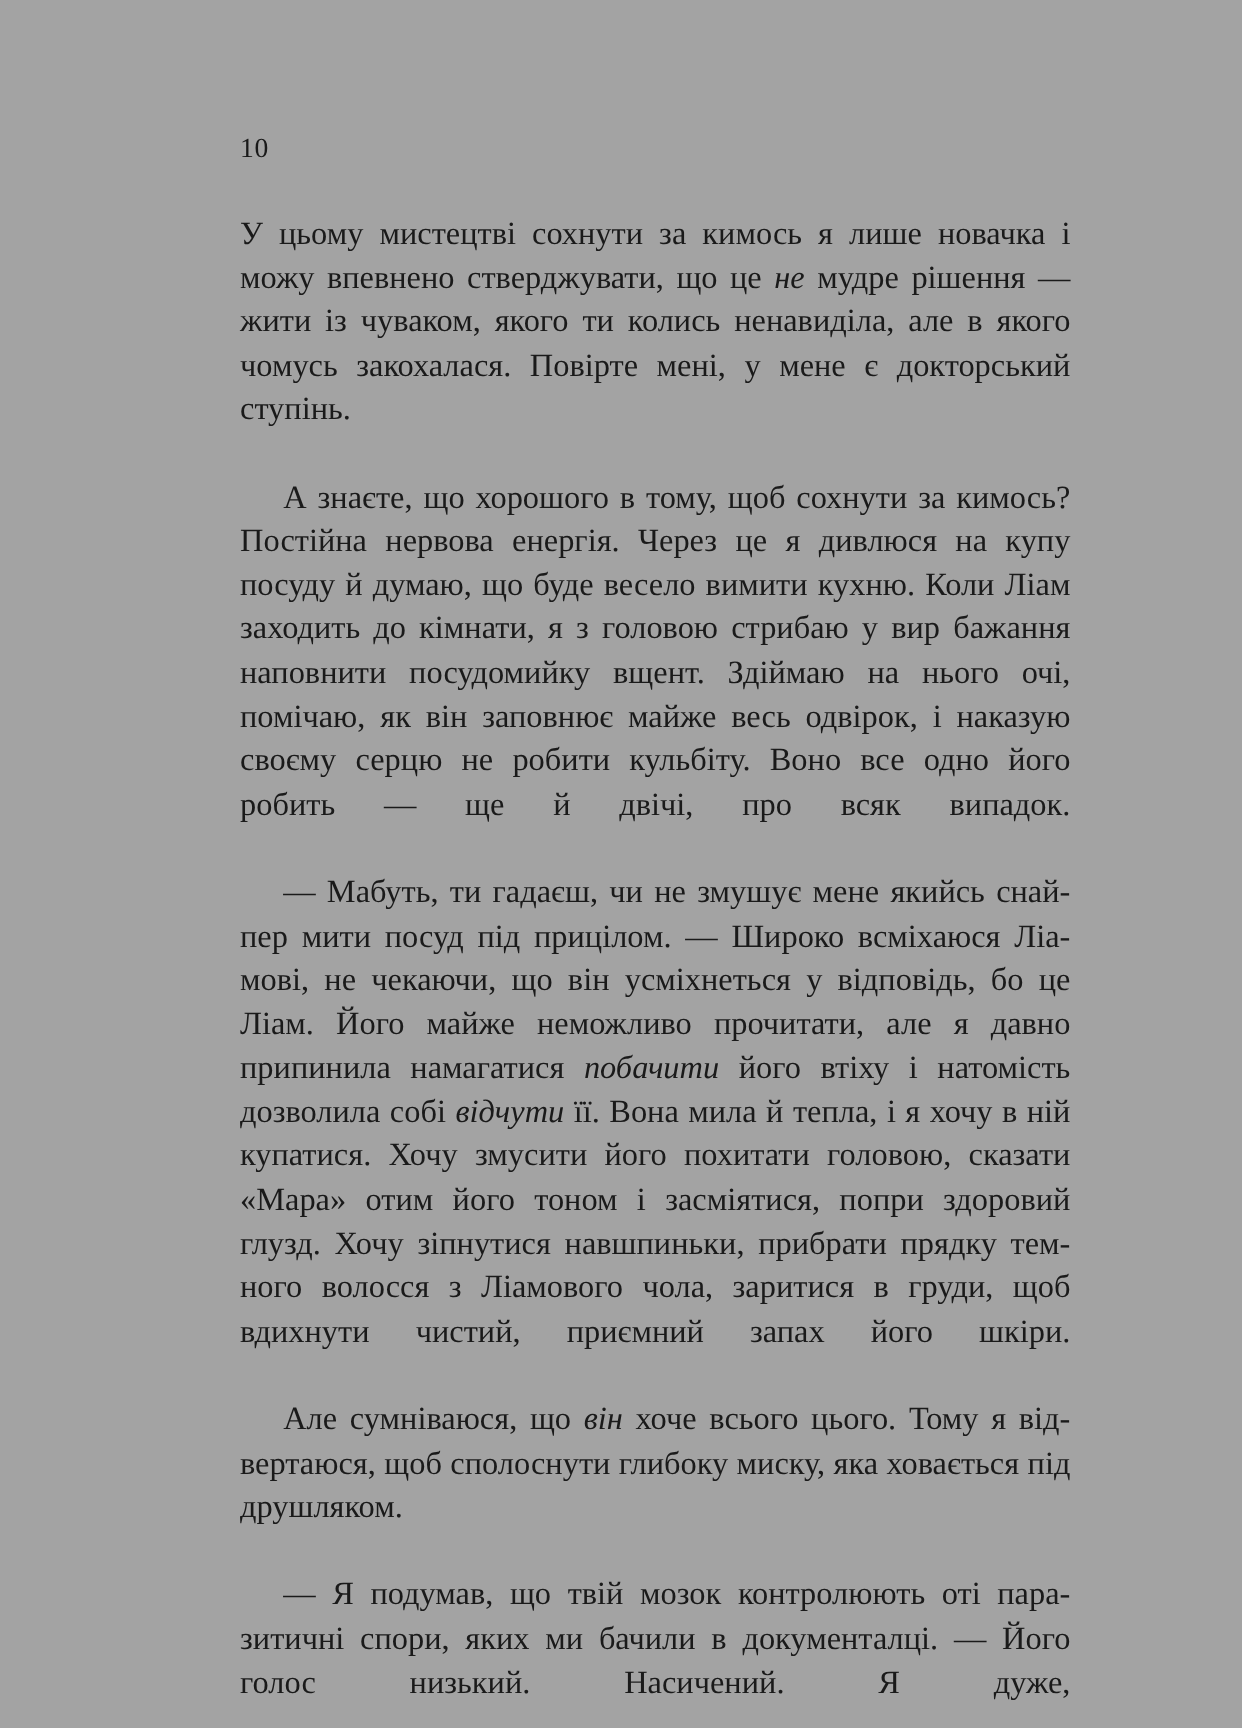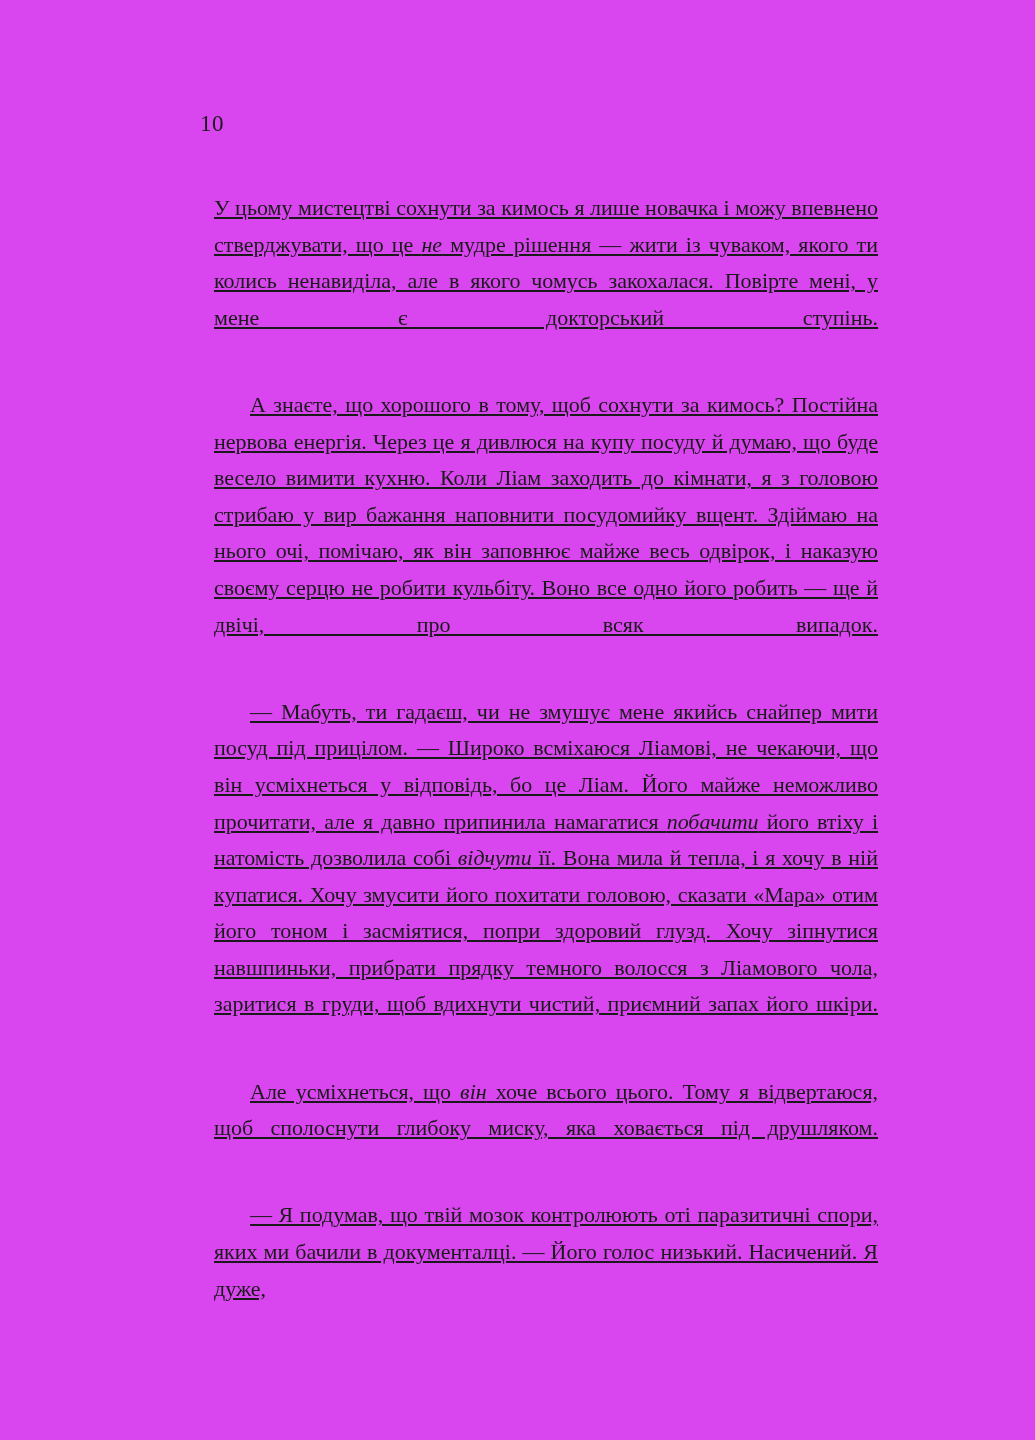--- a/index.html
+++ b/index.html
@@ -14,21 +14,21 @@
     overflow: hidden;
     font-family: "Liberation Serif", "DejaVu Serif", serif;
     color: #1a1a1a;
     -webkit-font-smoothing: antialiased;
   }
 
   .page {
     position: relative;
     width: 1035px;
     height: 1440px;
-    background: #d946ef;
+    background: #a3a3a3;
     box-sizing: border-box;
   }
 
   
   .folio {
     position: absolute;
     left: 200px;
     top: 112px;
     font-size: 23px;
     line-height: 1;
@@ -38,30 +38,29 @@
 
   
   .textblock {
     position: absolute;
     left: 200px;
     top: 176px;
     width: 692px;
   }
 
   p.para {
-    margin: 14px;
-    font-size: 22px;
+    margin: 0;
+    font-size: 27px;
     line-height: 36.6px;
     text-align: justify;
     text-justify: inter-word;
     hyphens: manual;
     -webkit-hyphens: manual;
     text-indent: 0;
     word-spacing: -0.1px;
-    text-decoration: underline;
   }
 
   p.para.indent {
     text-indent: 36px;
   }
 
   
   p.para::after {
     content: "";
     display: inline-block;
@@ -76,17 +75,17 @@
 <body>
 
 <div class="page">
 
   <div class="folio">10</div>
 
   <div class="textblock">
       <p class="para"><span>У цьому мистецтві сохнути за кимось я лише новачка і можу впевнено стверджувати, що це </span><em>не</em><span> мудре рішення — жити із чуваком, якого ти колись ненавиділа, але в яко­го чомусь закохалася. Повірте мені, у мене є доктор­ський ступінь.</span></p>
       <p class="para indent"><span>А знаєте, що хорошого в тому, щоб сохнути за кимось? Постійна нервова енергія. Через це я дивлюся на купу посуду й думаю, що буде весело вимити кухню. Коли Ліам заходить до кімнати, я з головою стрибаю у вир ба­жання наповнити посудомийку вщент. Здіймаю на нього очі, помічаю, як він заповнює майже весь одвірок, і на­казую своєму серцю не робити кульбіту. Воно все одно його робить — ще й двічі, про всяк випадок.</span></p>
       <p class="para indent"><span>— Мабуть, ти гадаєш, чи не змушує мене якийсь снай­пер мити посуд під прицілом. — Широко всміхаюся Ліа­мові, не чекаючи, що він усміхнеться у відповідь, бо це Ліам. Його майже неможливо прочитати, але я давно припинила намагатися </span><em>побачити</em><span> його втіху і натомість дозволила собі </span><em>відчути</em><span> її. Вона мила й тепла, і я хочу в ній купатися. Хочу змусити його похитати головою, сказати «Мара» отим його тоном і засміятися, попри здоровий глузд. Хочу зіпнутися навшпиньки, прибрати прядку тем­ного волосся з Ліамового чола, заритися в груди, щоб вдихнути чистий, приємний запах його шкіри.</span></p>
-      <p class="para indent"><span>Але усміхнеться, що </span><em>він</em><span> хоче всього цього. Тому я від­вертаюся, щоб сполоснути глибоку миску, яка ховається під друшляком.</span></p>
+      <p class="para indent"><span>Але сумніваюся, що </span><em>він</em><span> хоче всього цього. Тому я від­вертаюся, щоб сполоснути глибоку миску, яка ховається під друшляком.</span></p>
       <p class="para indent"><span>— Я подумав, що твій мозок контролюють оті пара­зитичні спори, яких ми бачили в документалці. — Його голос низький. Насичений. Я дуже, </span></p>
     </div>
 
 </div>
 
 </body></html>

